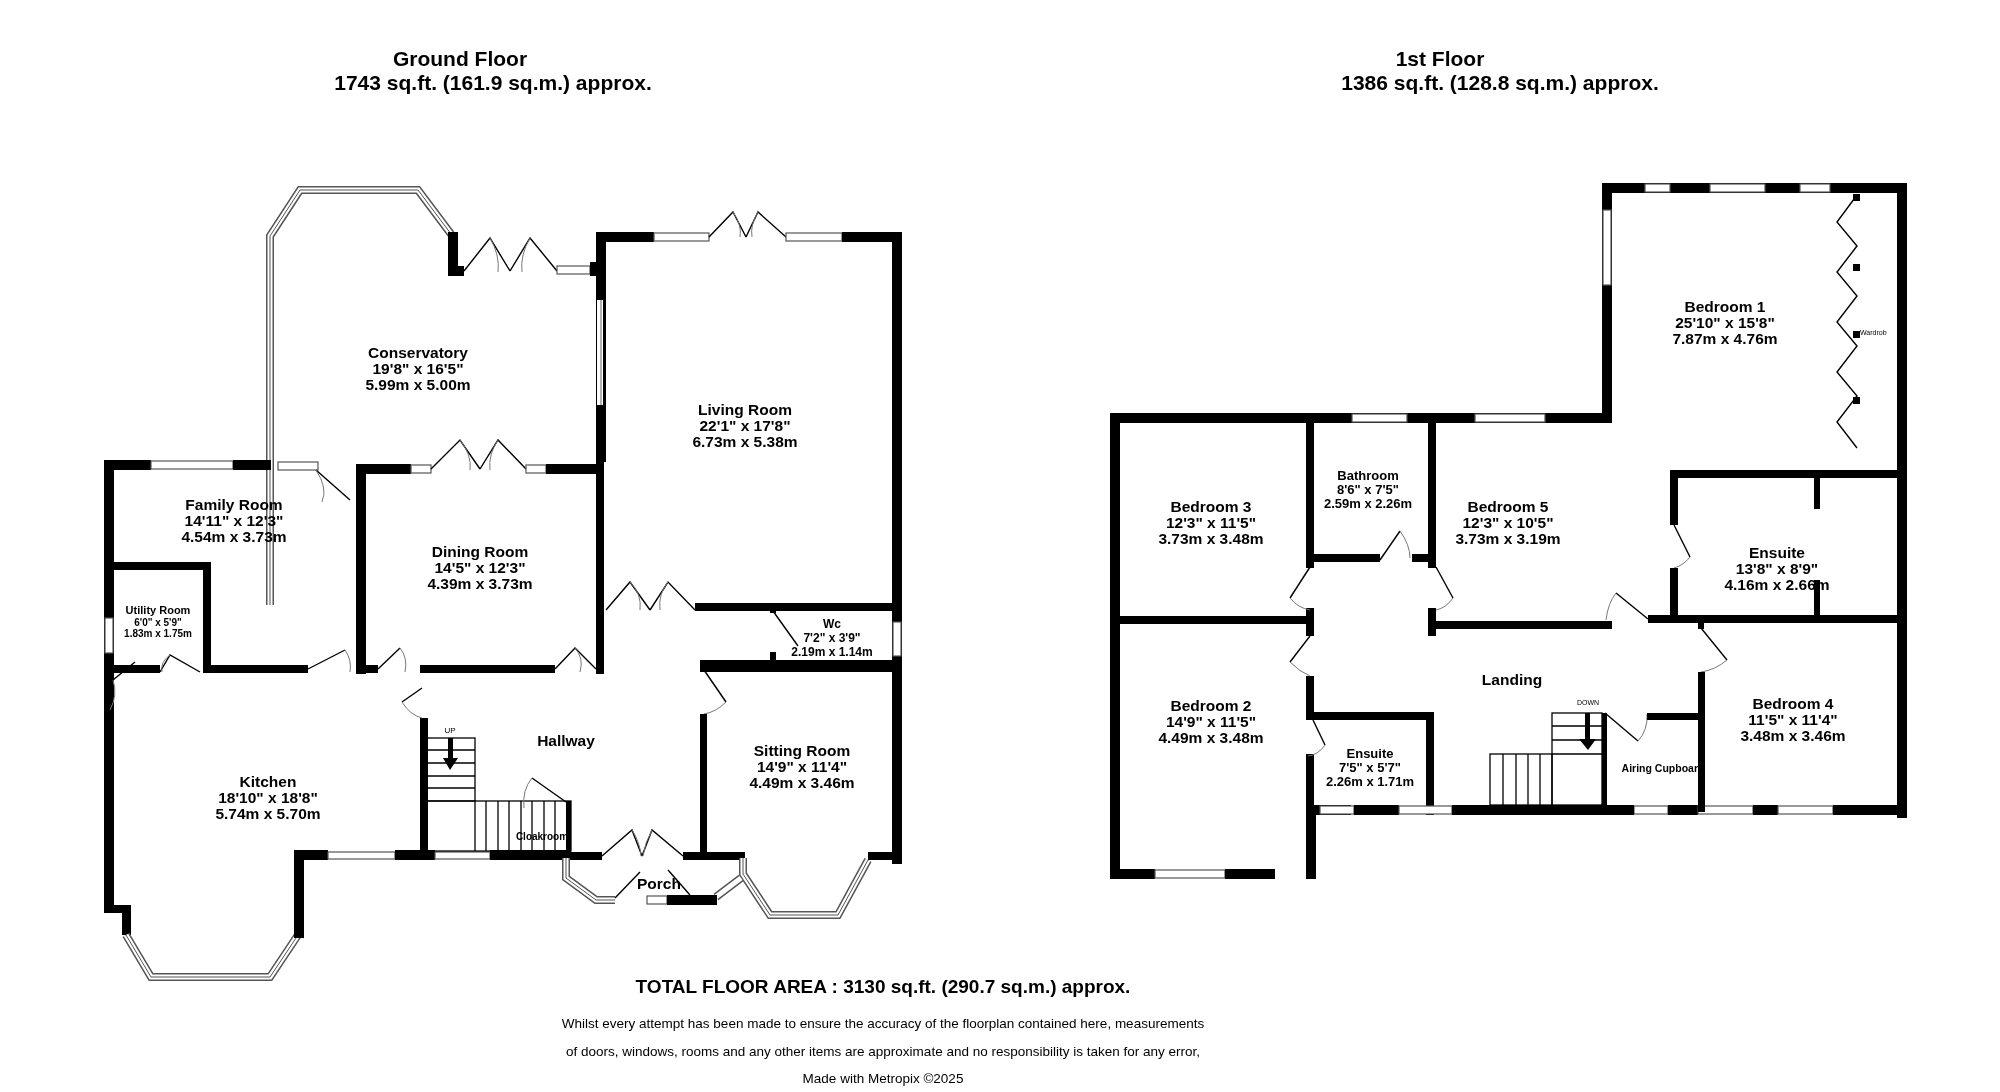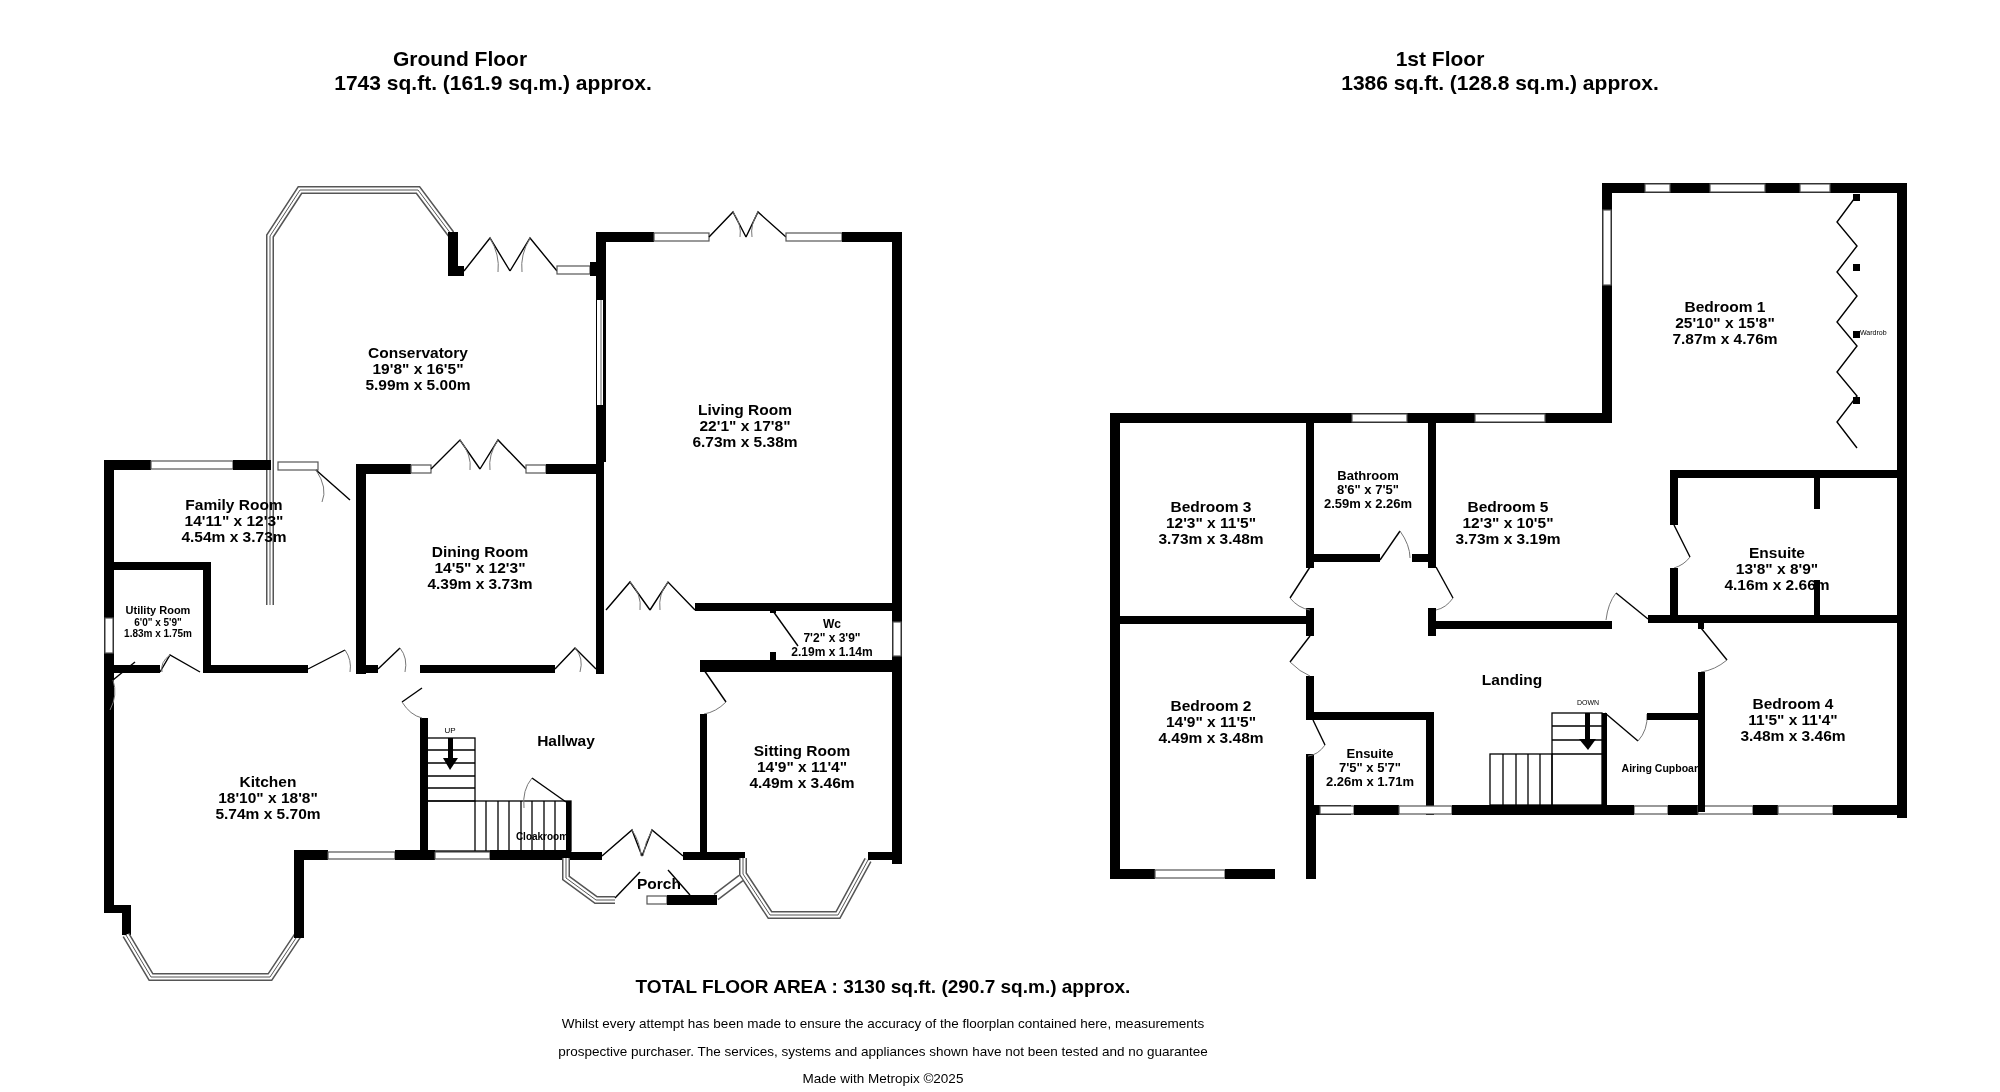--- a/index.html
+++ b/index.html
@@ -384,15 +384,15 @@
       <g>
         <text class="rn" x="1663" y="772" font-size="10.5">Airing Cupboard</text>
       </g>
     </g>
   </g>
 </svg>
 
 <div class="ft ft-title">TOTAL FLOOR AREA : 3130 sq.ft. (290.7 sq.m.) approx.</div>
 <div class="ft ft-body">
   <div>Whilst every attempt has been made to ensure the accuracy of the floorplan contained here, measurements</div>
-  <div>prospective purchaser. The services, systems and appliances shown have not been tested and no guarantee</div>
+  <div>of doors, windows, rooms and any other items are approximate and no responsibility is taken for any error,</div>
   <div>Made with Metropix ©2025</div>
 </div>
 
 </body></html>

